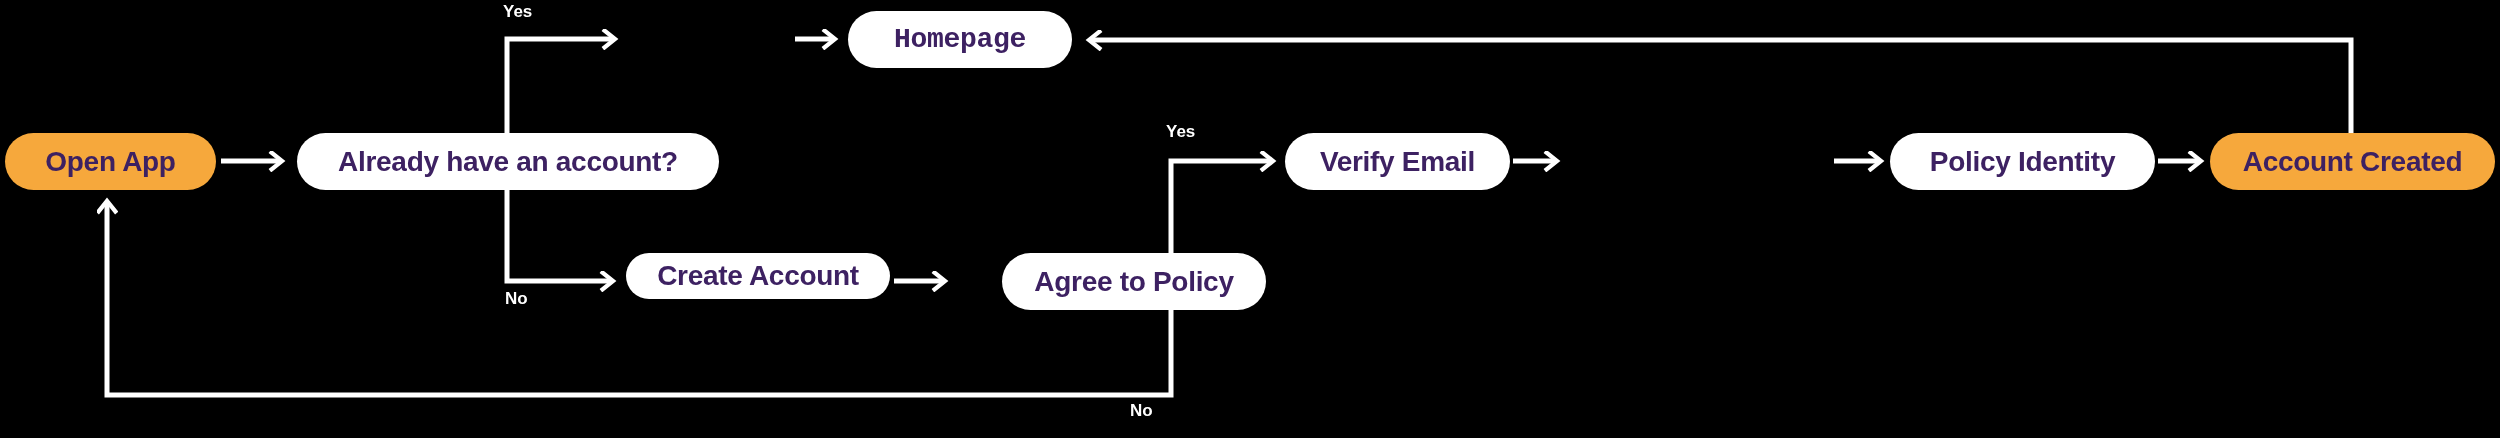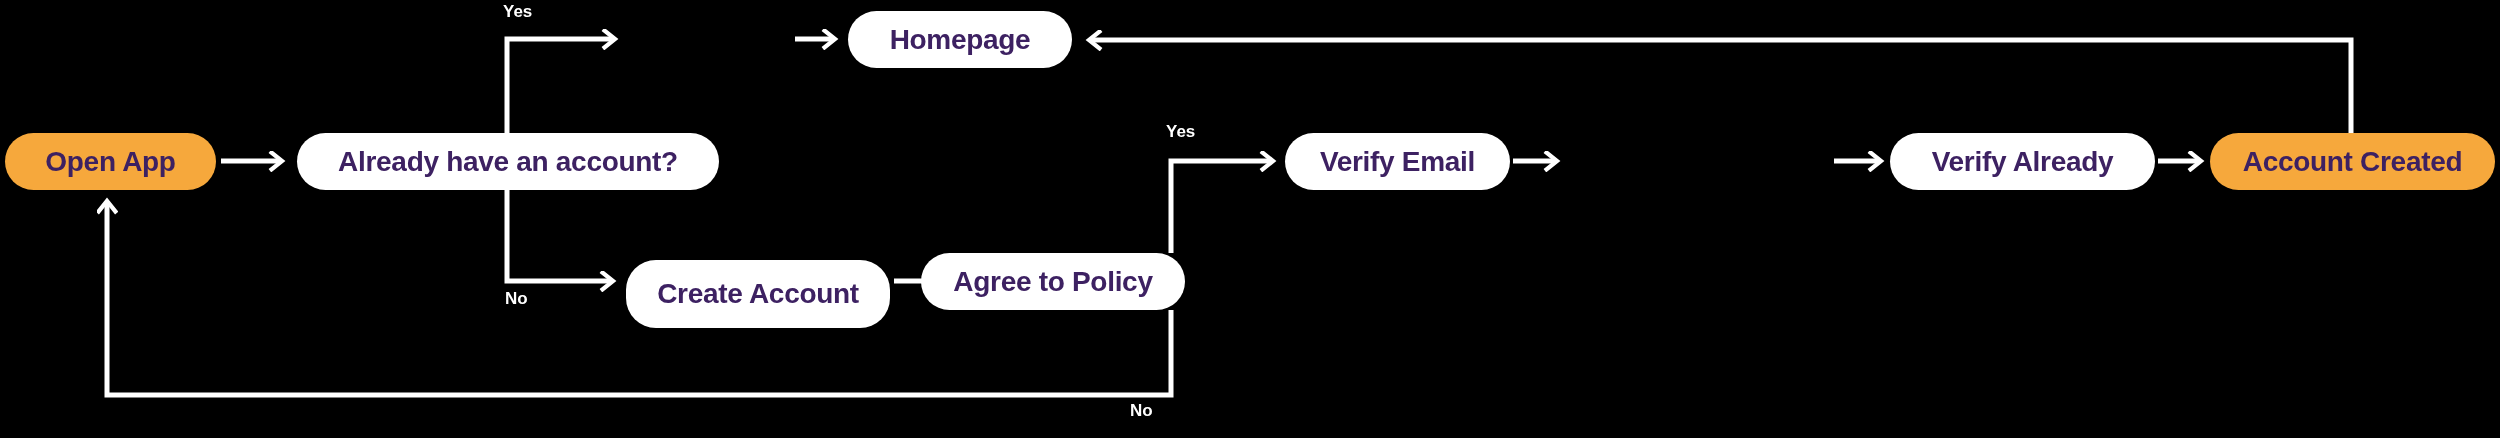--- a/index.html
+++ b/index.html
@@ -62,39 +62,39 @@
 
   <div class="node accent" style="left:5px;top:133px;width:211px;height:57px;">
     <span>Open App</span>
   </div>
 
   <div class="node" style="left:297px;top:133px;width:422px;height:57px;">
     <span>Already have an account?</span>
   </div>
 
 
-  <div class="node" style="left:848px;top:11px;width:224px;height:57px;">
+  <div class="node" style="left:848px;top:11px;width:224px;height:57px;font-family:Liberation Mono, monospace;">
     <span>Homepage</span>
   </div>
 
-  <div class="node" style="left:626px;top:260px;width:264px;height:68px;">
+  <div class="node" style="left:626px;top:253px;width:264px;height:46px;">
     <span>Create Account</span>
   </div>
 
-  <div class="node" style="left:921px;top:253px;width:264px;height:57px;">
+  <div class="node" style="left:1002px;top:253px;width:264px;height:57px;">
     <span>Agree to Policy</span>
   </div>
 
   <div class="node" style="left:1285px;top:133px;width:225px;height:57px;">
     <span>Verify Email</span>
   </div>
 
 
   <div class="node" style="left:1890px;top:133px;width:265px;height:57px;">
-    <span>Verify Already</span>
+    <span>Policy Identity</span>
   </div>
 
   <div class="node accent" style="left:2210px;top:133px;width:285px;height:57px;">
     <span>Account Created</span>
   </div>
 
   <span class="edge-label" style="left:503px;top:3px;">Yes</span>
   <span class="edge-label" style="left:505px;top:290px;">No</span>
   <span class="edge-label" style="left:1166px;top:123px;">Yes</span>
   <span class="edge-label" style="left:1130px;top:402px;">No</span>

